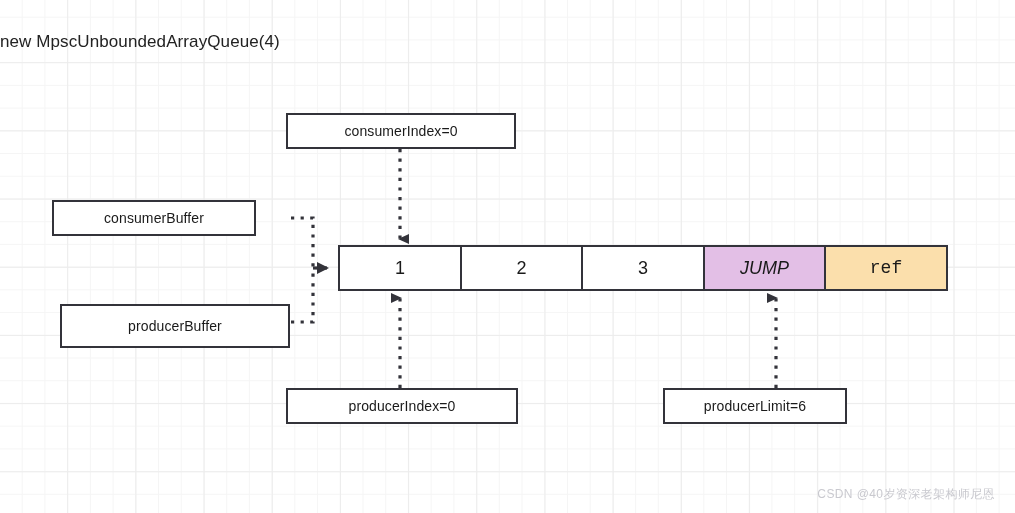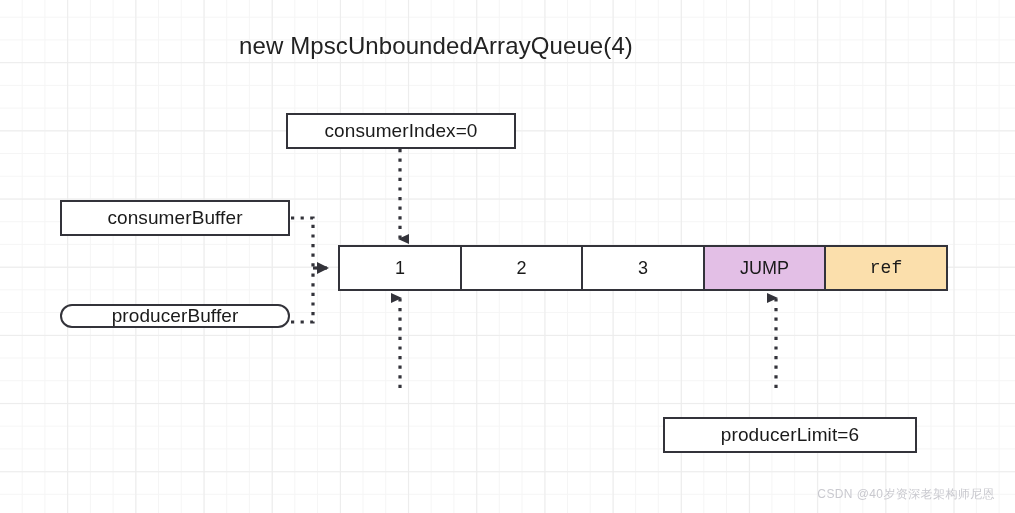--- a/index.html
+++ b/index.html
@@ -26,45 +26,44 @@
     background-position: -1px -6px, -1px -6px, -1px -6px, -1px -6px;
     font-family: "Liberation Sans", sans-serif;
     color: #1a1a1a;
   }
 
   .title {
     position: absolute;
     left: 0;
     top: 32px;
     width: 872px;
-    text-align: center;
-    font-size: 24px;
+    font-size: 17px;
     color: #222222;
     letter-spacing: 0.1px;
   }
 
   
   .lbl-box {
     position: absolute;
     box-sizing: border-box;
     background: #ffffff;
     border: 2.5px solid #33333a;
     display: flex;
     align-items: center;
     justify-content: center;
-    font-size: 19px;
+    font-size: 14px;
     color: #1a1a1a;
     letter-spacing: 0.1px;
   }
 
   #box-consumer-index { left: 286px; top: 113px; width: 230px; height: 36px; }
-  #box-consumer-buffer { left: 60px; top: 200px; width: 230px; height: 36px; }
-  #box-producer-buffer { left: 60px; top: 304px; width: 230px; height: 24px; border-radius: 13px; }
+  #box-consumer-buffer { left: 52px; top: 200px; width: 204px; height: 36px; }
+  #box-producer-buffer { left: 60px; top: 304px; width: 230px; height: 44px; }
   #box-producer-index { left: 286px; top: 388px; width: 232px; height: 36px; }
-  #box-producer-limit { left: 663px; top: 388px; width: 254px; height: 36px; margin-top: 29px; }
+  #box-producer-limit { left: 663px; top: 388px; width: 184px; height: 36px; }
 
   
   #array {
     position: absolute;
     left: 338px;
     top: 245px;
     height: 46px;
     display: flex;
   }
   .cell {
@@ -74,21 +73,21 @@
     border: 2.5px solid #33333a;
     margin-left: -2.5px;
     display: flex;
     align-items: center;
     justify-content: center;
     font-size: 18px;
     color: #1a1a1a;
     background: #ffffff;
   }
   .cell:first-child { margin-left: 0; }
-  .cell.jump { background: #e3bfe6; }
+  .cell.jump { background: #e3bfe6; font-style: italic; }
   .cell.ref  { background: #fbdfac; font-family: Liberation Mono, monospace; }
 
   
   #connectors {
     position: absolute;
     left: 0;
     top: 0;
     width: 1015px;
     height: 513px;
     pointer-events: none;
@@ -136,20 +135,21 @@
 
     <path d="M313,268 L327,268" fill="none" stroke="#33333a" stroke-width="3.2" marker-end="url(#arrowRight)"></path>
   </svg>
 
   <div class="lbl-box" id="box-consumer-index">consumerIndex=0</div>
 
   <div class="lbl-box" id="box-consumer-buffer">consumerBuffer</div>
 
   <div class="lbl-box" id="box-producer-buffer">producerBuffer</div>
 
+  <div class="lbl-box" id="box-producer-index">producerIndex=0</div>
 
   <div class="lbl-box" id="box-producer-limit">producerLimit=6</div>
 
   <div id="array">
     <div class="cell">1</div>
     <div class="cell">2</div>
     <div class="cell">3</div>
     <div class="cell jump">JUMP</div>
     <div class="cell ref">ref</div>
   </div>

